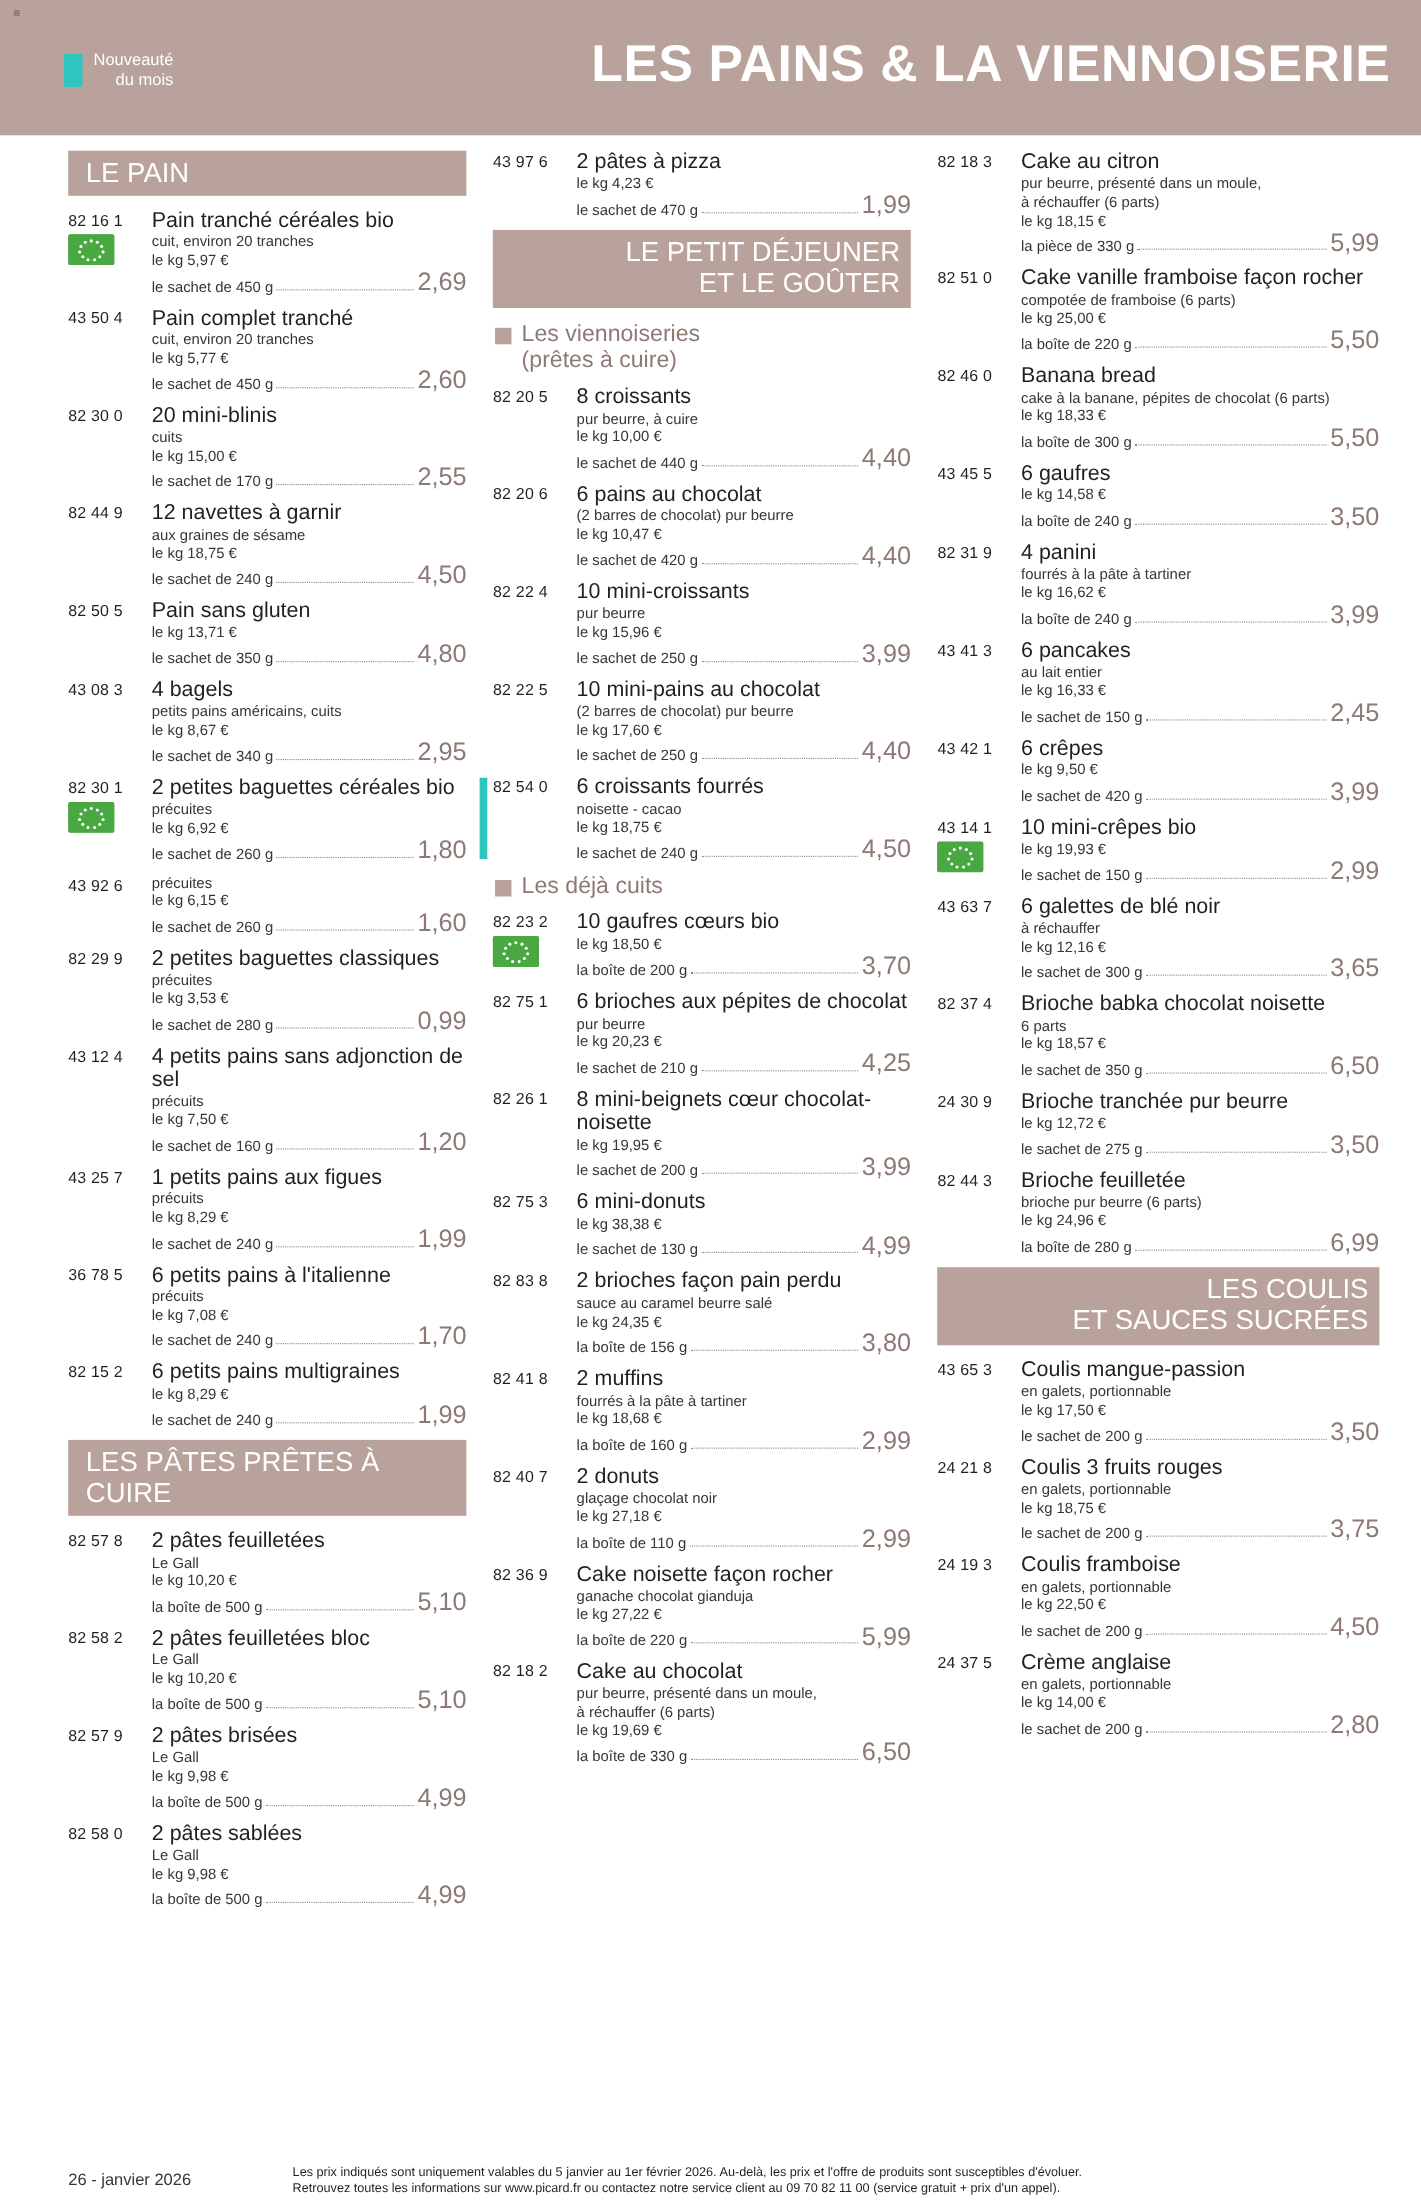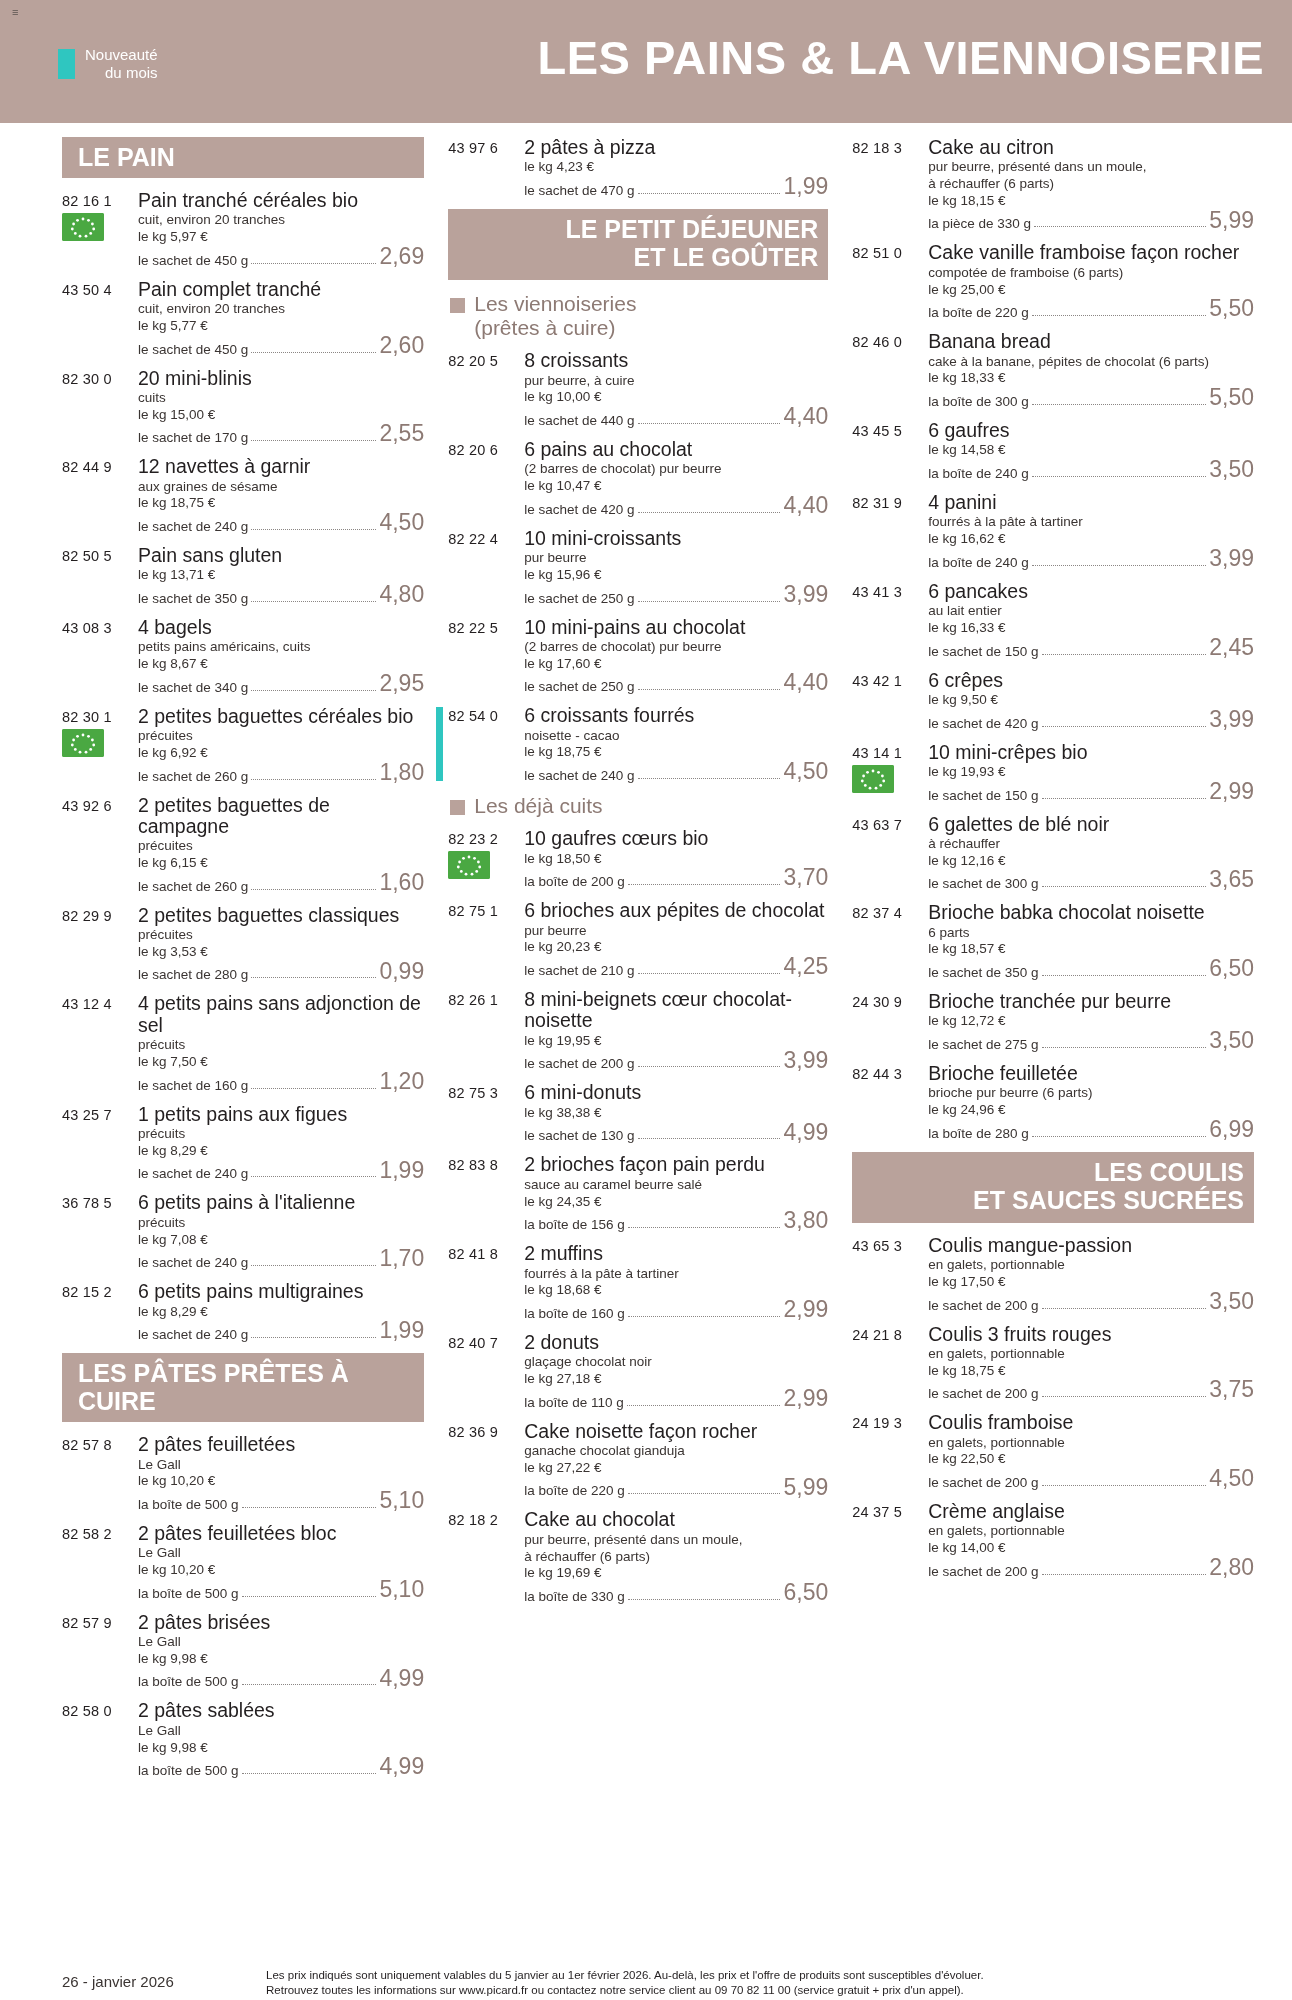--- a/index.html
+++ b/index.html
@@ -72,21 +72,21 @@
   .col.c3 { width: 430px; }
 
   
   .section-bar {
     background: #b9a29b;
     color: #ffffff;
     font-size: 25px;
     padding: 6px 10px 7px 16px;
     margin-bottom: 12px;
     line-height: 1.12;
-    font-weight: 700;
+    font-weight: 400;
   }
   .section-bar.two { padding-bottom: 9px; text-align: right; }
   .subsection {
     display: flex;
     align-items: flex-start;
     gap: 9px;
     color: #8d7a74;
     font-size: 21px;
     line-height: 1.15;
     margin: 6px 0 10px 2px;
@@ -338,21 +338,20 @@
           <div class="priceline">
             <span class="pkg">le sachet de 260 g</span>
             <span class="dots"></span>
             <span class="price">1,80</span>
           </div>
         </div>
       </div>
       <div class="item">
         <div class="code">43 92 6</div>
         <div class="body">
-          <div class="name">2 petites baguettes de campagne</div>
           <div class="desc">précuites</div>
           <div class="unit">le kg 6,15 €</div>
           <div class="priceline">
             <span class="pkg">le sachet de 260 g</span>
             <span class="dots"></span>
             <span class="price">1,60</span>
           </div>
         </div>
       </div>
       <div class="item">

